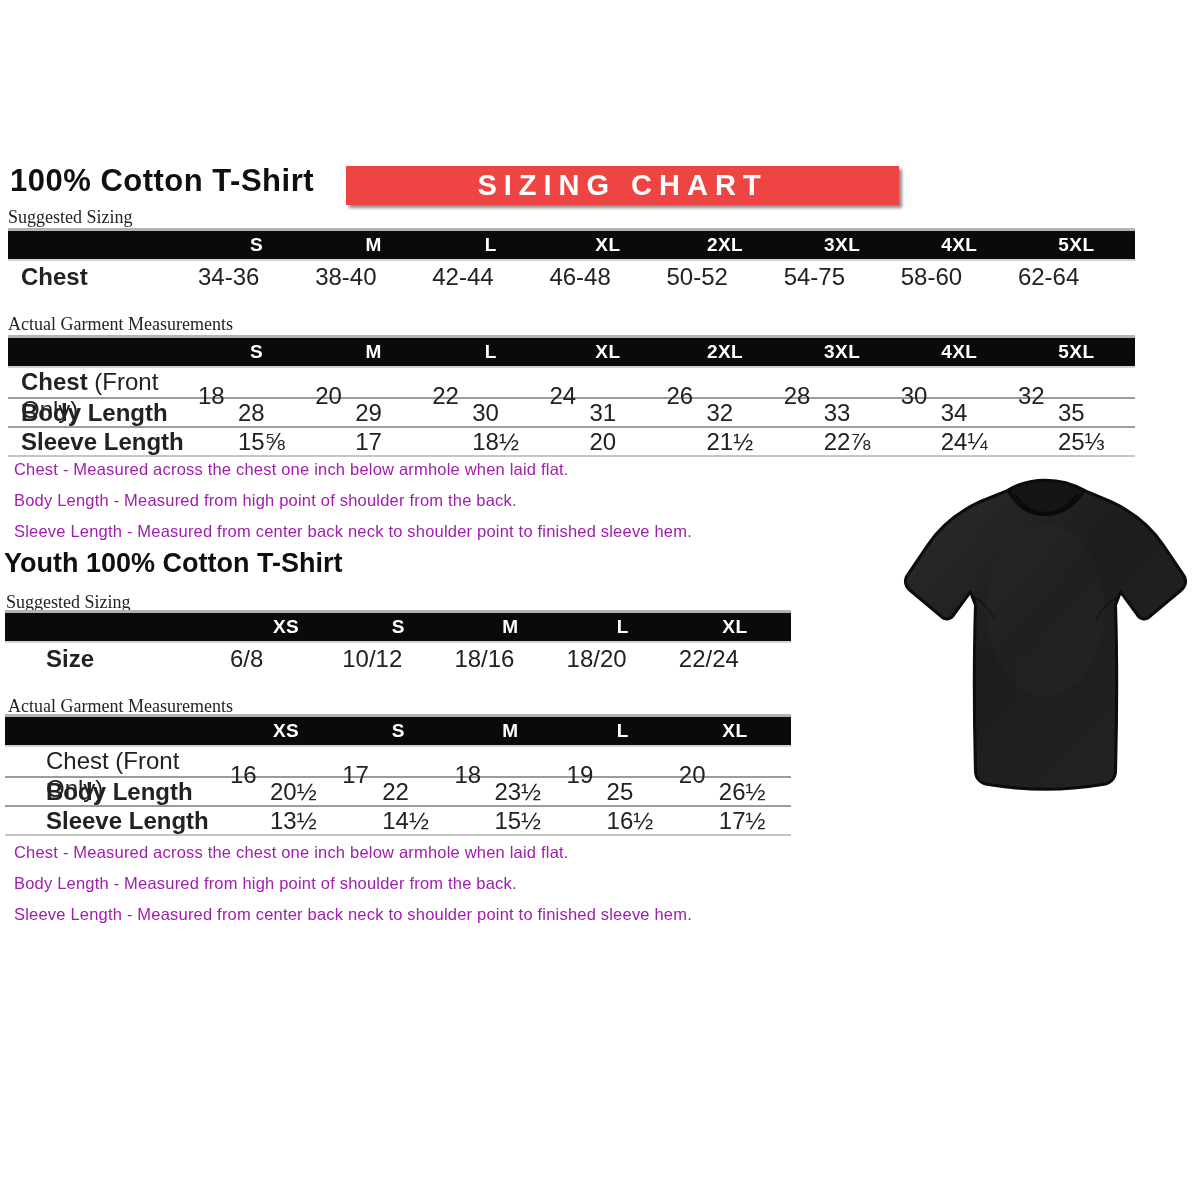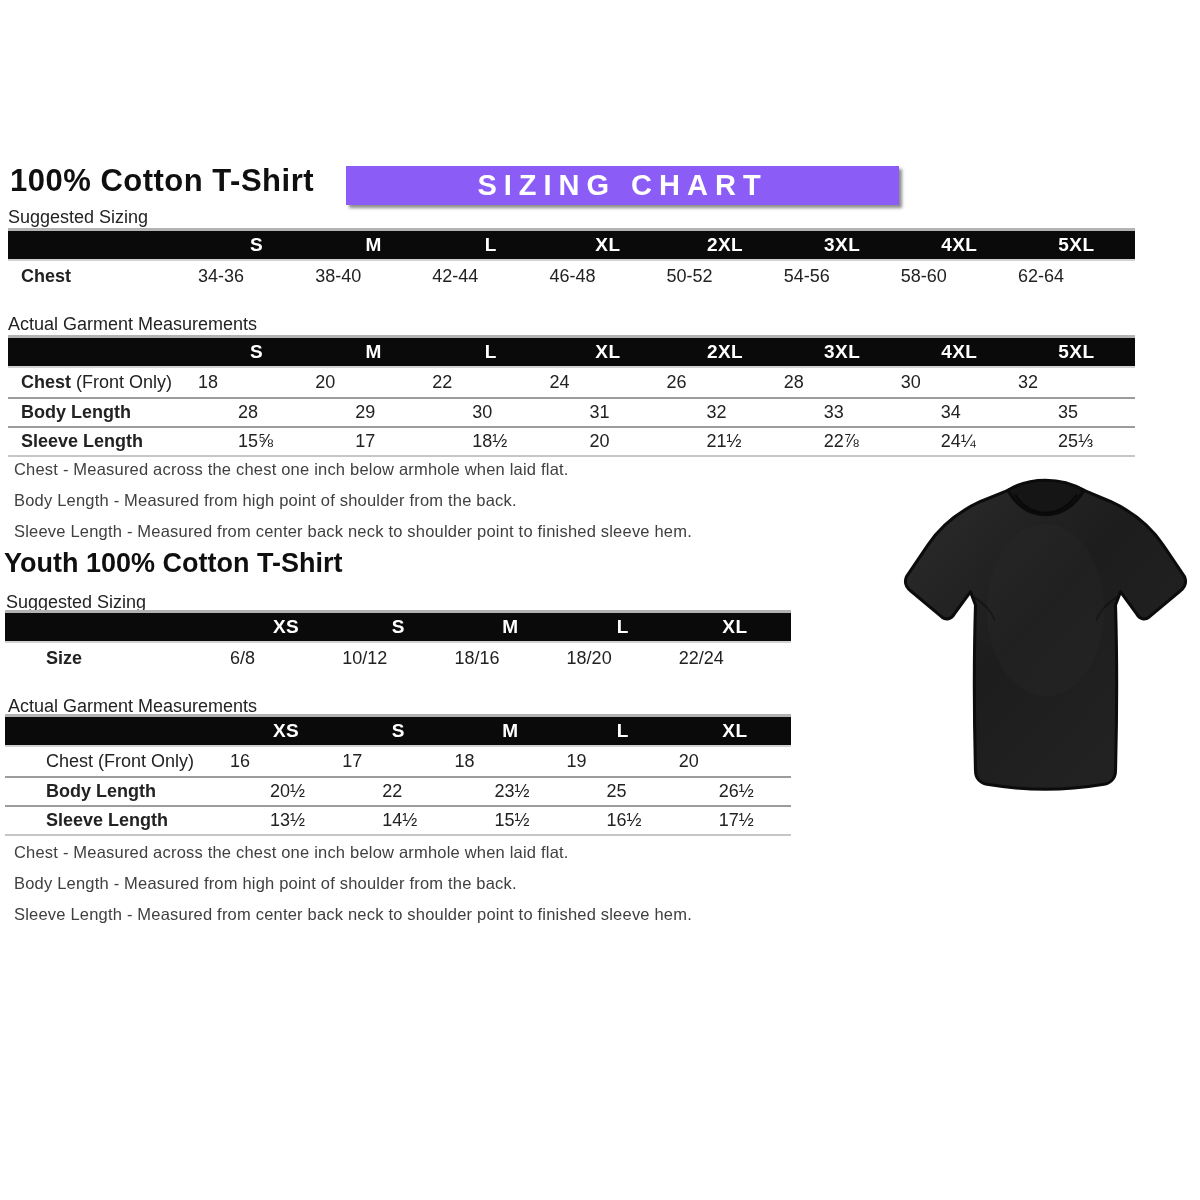--- a/index.html
+++ b/index.html
@@ -9,46 +9,46 @@
     font-family:"Liberation Sans", sans-serif; color:#1a1a1a;
   }
   .abs { position:absolute; }
 
   .main-title {
     left:10px; top:163px; font-size:31px; font-weight:bold; color:#0f0f0f;
     letter-spacing:.5px;
   }
   .banner {
     left:346px; top:166px; width:553px; height:39px;
-    background:#8b5cf6; color:#ffffff;
+    background:#ef4444; color:#ffffff;
     display:flex; align-items:center; justify-content:center;
     font-size:29px; font-weight:bold; letter-spacing:7px;
     box-shadow:3px 3px 3px rgba(0,0,0,.45);
   }
-  .sec-label { font-size:18px; color:#232323; }
+  .sec-label { font-size:18px; color:#232323;font-family:Liberation Serif, serif; }
   .youth-title { left:4px; top:548px; font-size:27px; font-weight:bold; color:#0f0f0f; }
 
   .sz-table { position:absolute; border-top:3px solid #b3b3b3; background:#fff; }
   .grid-adult { display:grid; grid-template-columns:190px repeat(8,1fr); }
   .grid-youth { display:grid; grid-template-columns:197px repeat(5,1fr);padding-left:28px; }
   .sz-table .hdr {
     background:#0a0a0a; color:#ffffff; height:30px; align-items:center;
     border-bottom:2px solid #d2d2d2;
   }
   .sz-table .hdr .cell { text-align:center; font-size:19px; font-weight:bold; letter-spacing:.5px; }
-  .sz-table .row { height:31px; align-items:center; font-size:18px; color:#222; }
+  .sz-table .row { height:31px; align-items:center; font-size:24px; color:#222; }
   .sz-table .row .cell { text-align:left; }
   .sz-table .row .label { text-align:left; padding-left:13px; }
   .sz-table .row .label .b { font-weight:bold; }
   .sz-table.lined .row { height:29px; }
   .sz-table.lined .row + .row { border-top:2px solid #9c9c9c;gap:40px; }
   .sz-table.lined { border-bottom:2px solid #c6c6c6; }
   .sz-table .row.bold-label .label { font-weight:bold; }
 
-  .notes { font-size:16.5px; color:#404040; }
+  .notes { font-size:16.5px; color:#a21caf; }
   .notes .note-line { margin-bottom:12px; letter-spacing:.2px; }
 
   .tshirt-wrap { left:893px; top:468px; width:305px; height:345px; }
 </style>
 </head>
 <body>
 
 <div class="abs main-title">100% Cotton T-Shirt</div>
 <div class="abs banner">SIZING CHART</div>
 
@@ -66,21 +66,21 @@
     <div class="cell">4XL</div>
     <div class="cell">5XL</div>
   </div>
   <div class="row grid-adult">
     <div class="cell label"><span class="b">Chest</span></div>
     <div class="cell">34-36</div>
     <div class="cell">38-40</div>
     <div class="cell">42-44</div>
     <div class="cell">46-48</div>
     <div class="cell">50-52</div>
-    <div class="cell">54-56</div>
+    <div class="cell">54-75</div>
     <div class="cell">58-60</div>
     <div class="cell">62-64</div>
   </div>
 </div>
 
 <div class="abs sec-label" style="left:8px; top:314px;">Actual Garment Measurements</div>
 
 <div class="sz-table lined" style="left:8px; top:335px; width:1127px;">
   <div class="hdr grid-adult">
     <div class="cell label"></div>

